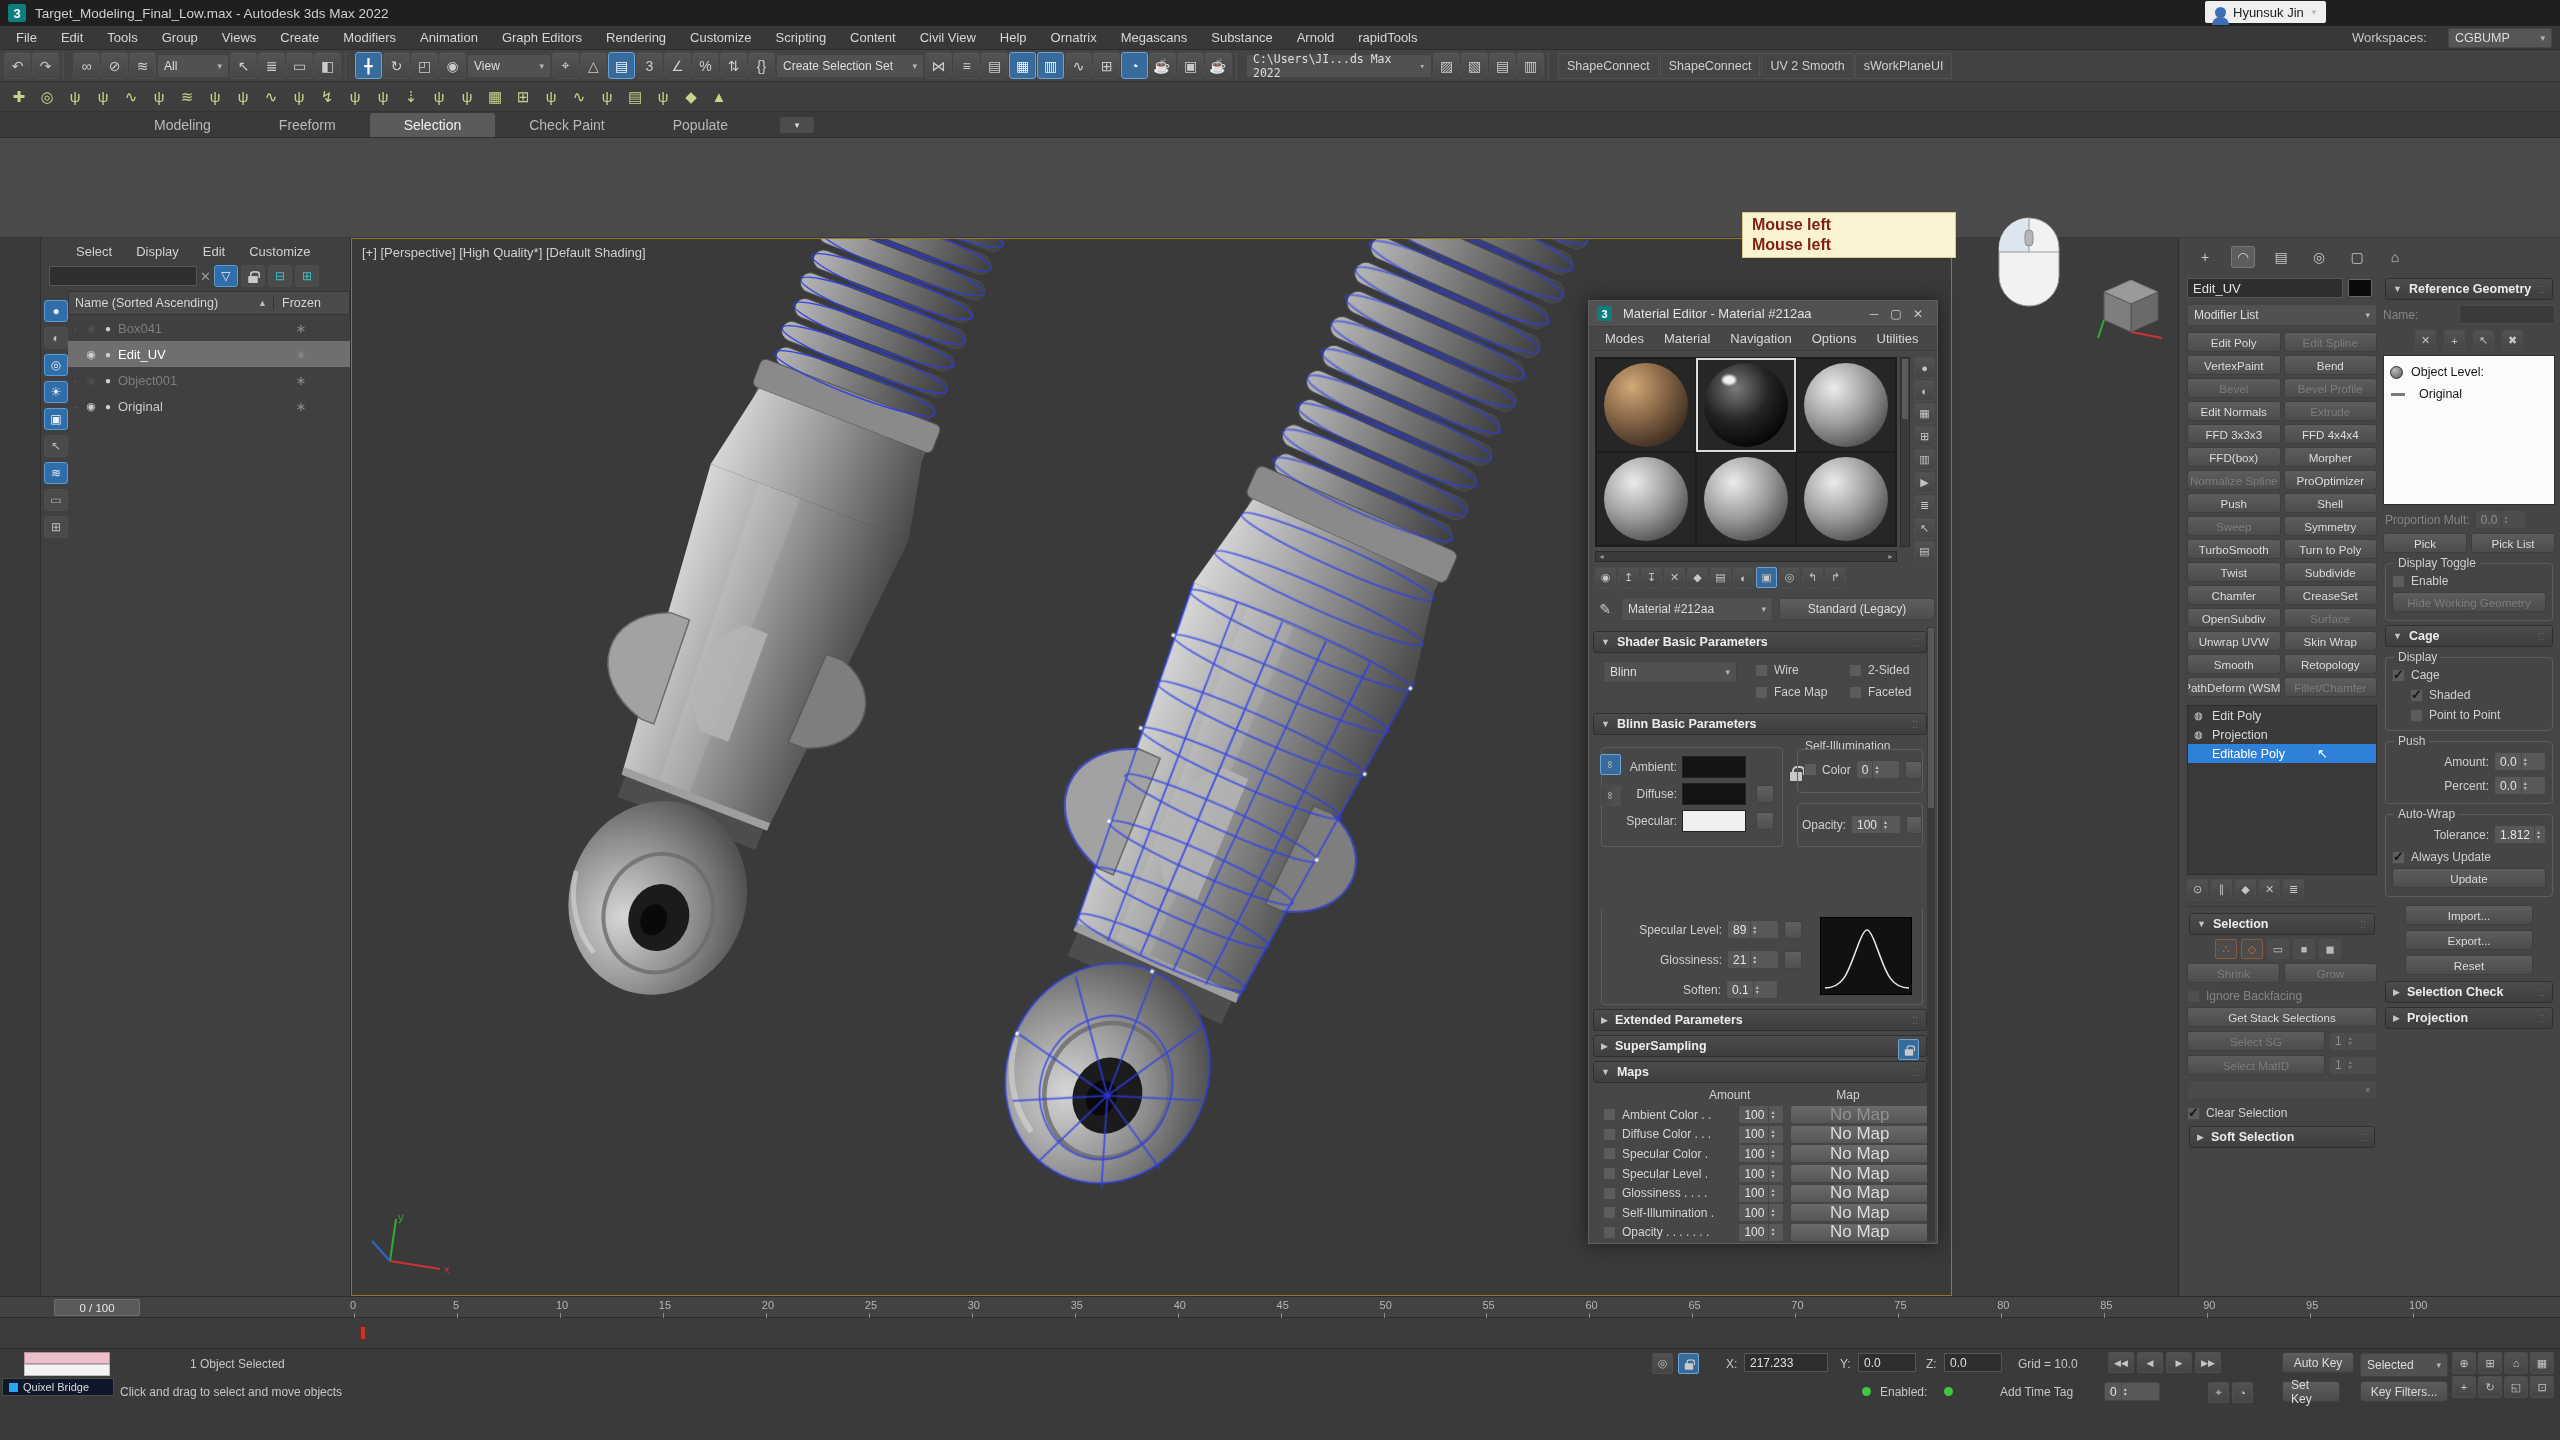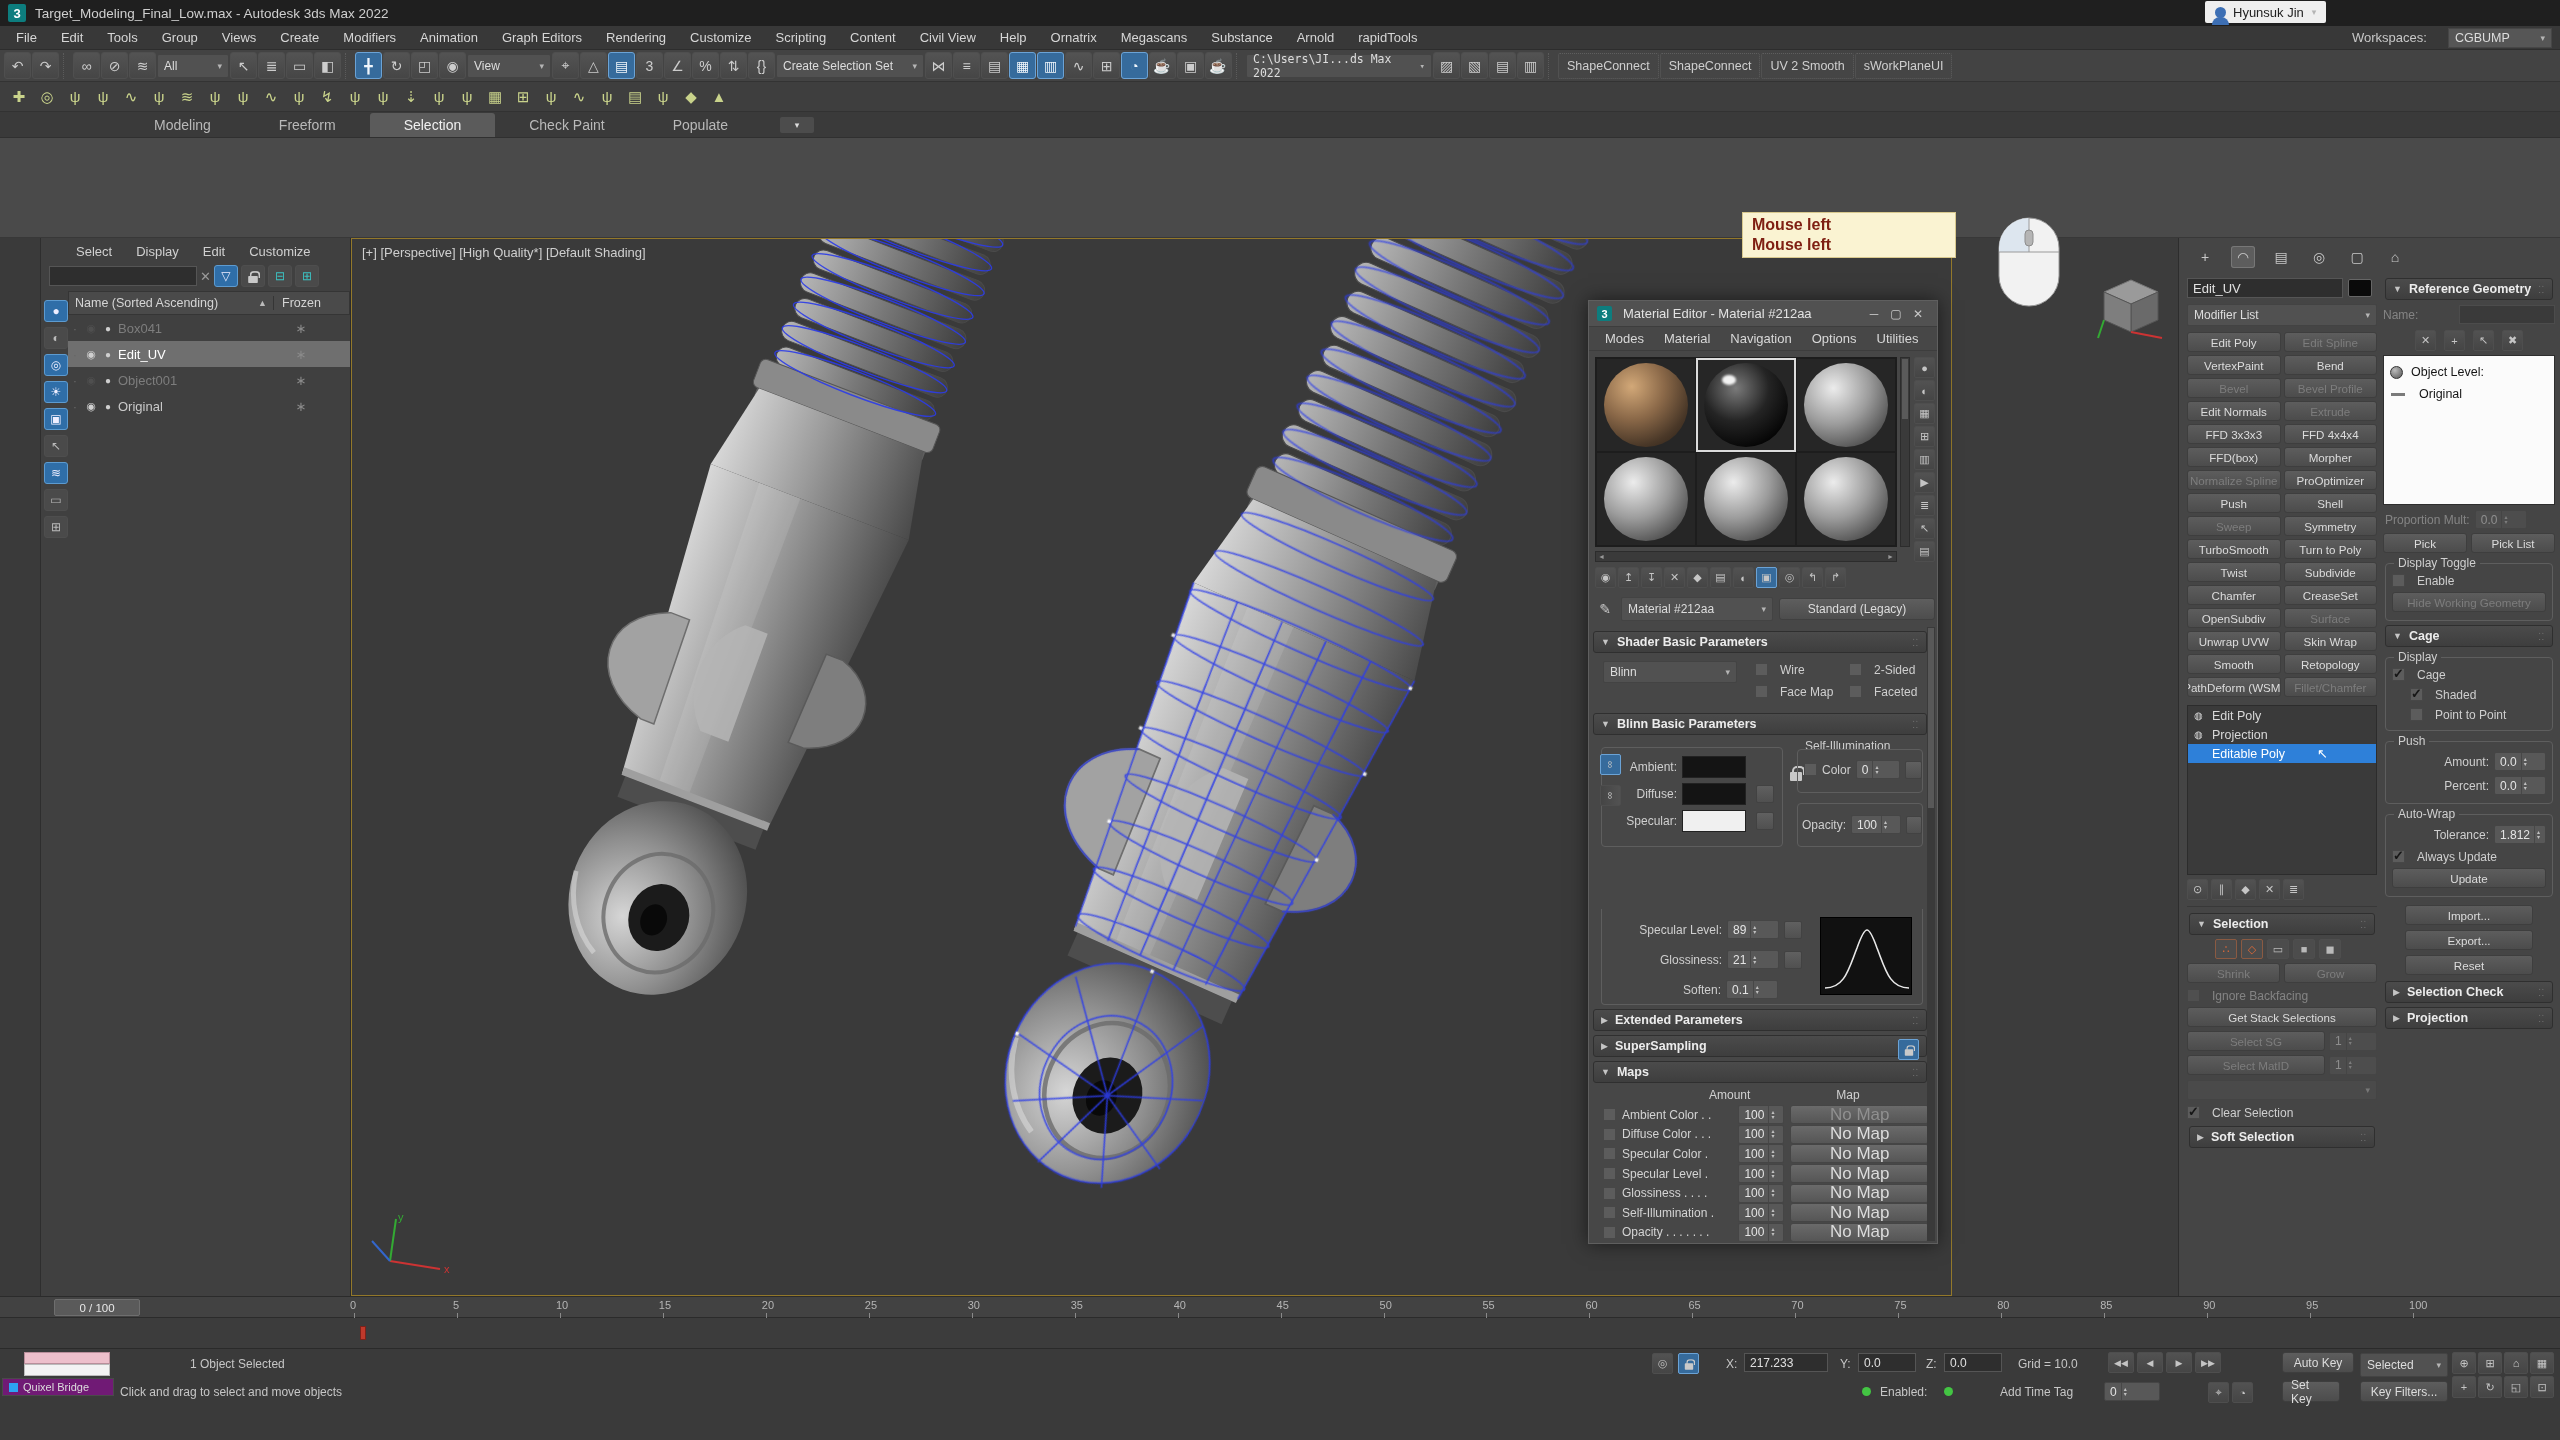--- a/index.html
+++ b/index.html
@@ -136,21 +136,21 @@
   .stack-row.sel{background:#2e80d9;color:#fff;}
   .stack-row .bulb{width:12px;color:#ddd;font-size:10px;visibility:hidden;}
   .stack-row .bulb.show{visibility:visible;}
   .stack-row .cur{margin-left:26px;color:#fff;font-size:13px;display:none;}
   .stack-row.sel .cur{display:inline;}
   #stacktools{display:flex;gap:3px;margin-top:4px;padding-bottom:6px;border-bottom:1px solid #383838;}
   .so-ico{width:22px;height:20px;display:inline-flex;align-items:center;justify-content:center;border:1px solid #4e4e4e;border-radius:2px;background:#4c4c4c;color:#b9b9b9;font-size:11px;}
   .so-ico.on{color:#e06a39;border-color:#8a5a42;}
   .row2{display:flex;gap:4px;margin-top:4px;}
   .row2 .btn3{flex:1;}
-  .lblrow{display:flex;align-items:flex-start;gap:12px;margin-top:6px;font-size:12px;color:#cfcfcf;}
+  .lblrow{display:flex;align-items:flex-end;gap:6px;margin-top:6px;font-size:12px;color:#cfcfcf;}
   .rolled{margin-top:6px;}
   .cp-group{border:1px solid #5e5e5e;border-radius:4px;position:relative;margin:10px 2px 4px 2px;padding:10px 6px 8px 6px;}
   .cp-group .glabel{background:#454545;}
   .fldrow{display:flex;align-items:center;justify-content:flex-end;gap:5px;margin-top:5px;font-size:12px;color:#cfcfcf;}
   .list-white{background:#fbfbfb;border:1px solid #2e2e2e;height:150px;color:#151515;font-size:12.5px;padding:5px 6px;margin-top:4px;}
   .list-white .li{display:flex;align-items:center;gap:8px;height:22px;}
   .li .ball{width:13px;height:13px;border-radius:50%;background:radial-gradient(circle at 35% 30%,#bbb,#555);border:1px solid #333;}
   .li .dash{width:14px;height:3px;background:#7a7a7a;margin-left:1px;}
   .vstack{display:flex;flex-direction:column;gap:5px;align-items:center;margin-top:8px;}
   .vstack .btn3{width:128px;}
@@ -162,21 +162,21 @@
   .tick em{position:absolute;left:-4px;top:2px;}
   .tick i{position:absolute;left:0;bottom:0;width:1px;height:6px;background:#8a8a8a;}
   #trackbar{left:0;top:1318px;width:2560px;height:31px;background:#3c3c3c;border-bottom:1px solid #2a2a2a;}
   #key0{position:absolute;left:360px;top:8px;width:6px;height:14px;background:#c0392b;border:1px solid #7c221a;}
   #statusbar{left:0;top:1349px;width:2560px;height:91px;background:#3a3a3a;}
   .fld{height:19px;background:#2e2e2e;border:1px solid #555;color:#e0e0e0;font-size:12px;display:inline-flex;align-items:center;padding:0 5px;}
   .statxt{font-size:12px;color:#c6c6c6;position:absolute;}
   .sbtn{position:absolute;height:21px;background:linear-gradient(#5d5d5d,#4c4c4c);border:1px solid #3e3e3e;border-radius:3px;color:#dcdcdc;font-size:12px;display:flex;align-items:center;justify-content:center;padding:0 8px;}
   #listener-pink{position:absolute;left:24px;top:3px;width:86px;height:12px;background:#edbfcb;border:1px solid #b98f9b;}
   #listener-white{position:absolute;left:24px;top:15px;width:86px;height:12px;background:#f3f3f3;border:1px solid #bbb;}
-  #quixel{position:absolute;left:2px;top:29px;width:112px;height:18px;background:#701a75;border:1px solid #4a4a4a;display:flex;align-items:center;gap:5px;padding:0 6px;font-size:11px;color:#ddd;}
+  #quixel{position:absolute;left:2px;top:29px;width:112px;height:18px;background:#0f172a;border:1px solid #4a4a4a;display:flex;align-items:center;gap:5px;padding:0 6px;font-size:11px;color:#ddd;}
   #quixel .qb{width:9px;height:9px;background:#2ea3f2;}
   .navgrid{position:absolute;left:2452px;top:3px;display:grid;grid-template-columns:repeat(4,24px);grid-template-rows:repeat(2,22px);gap:2px;}
   .greendot{width:9px;height:9px;border-radius:50%;background:#43c543;display:inline-block;}
 </style>
 </head>
 <body>
 
 <div class="abs" id="titlebar">
   <span class="logo">3</span>
   <span class="t">Target_Modeling_Final_Low.max - Autodesk 3ds Max 2022</span>

